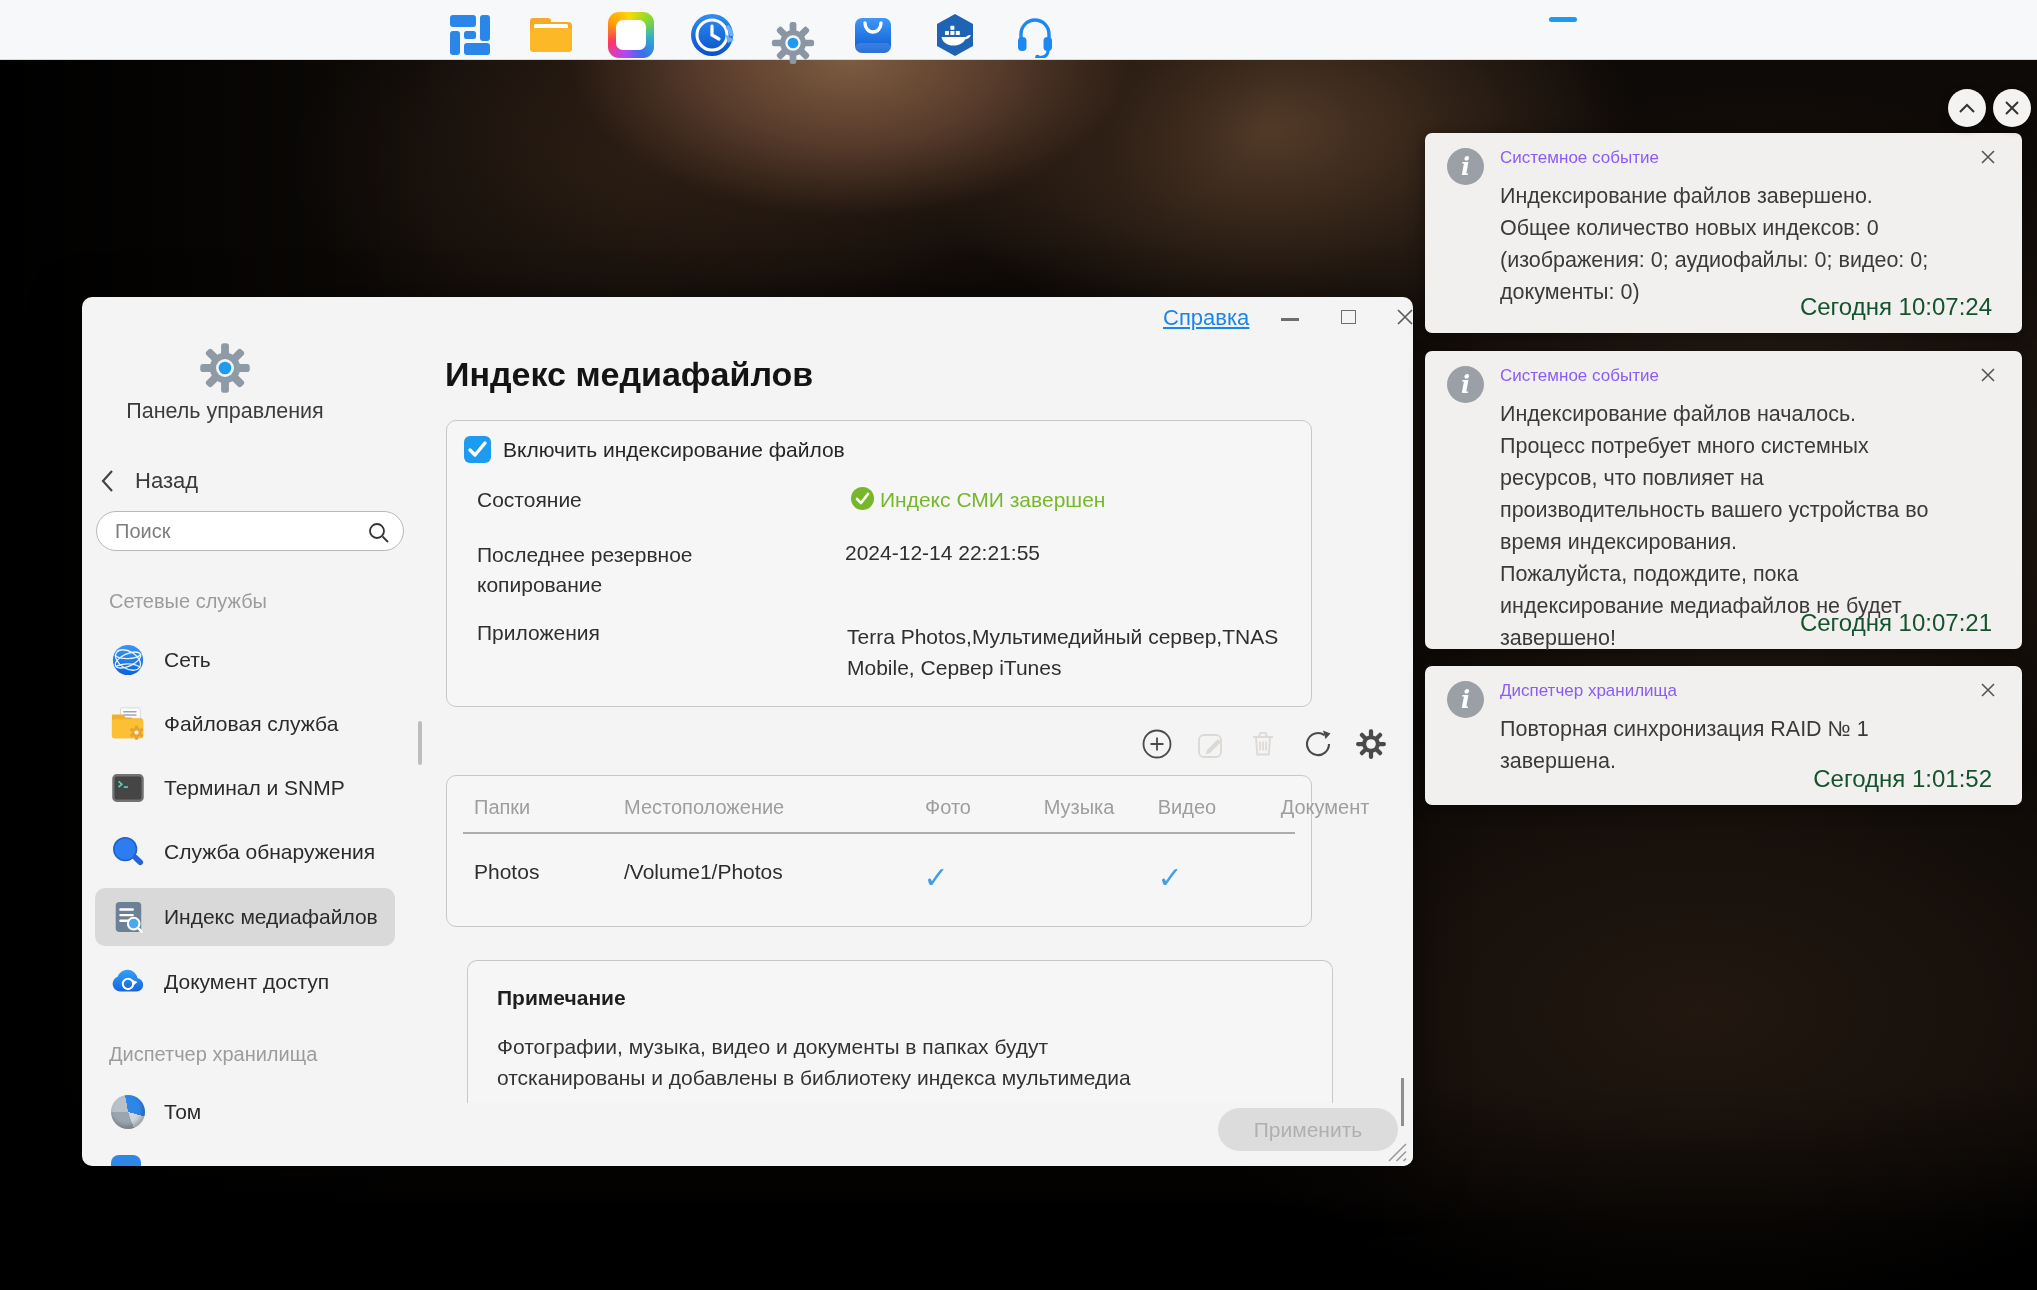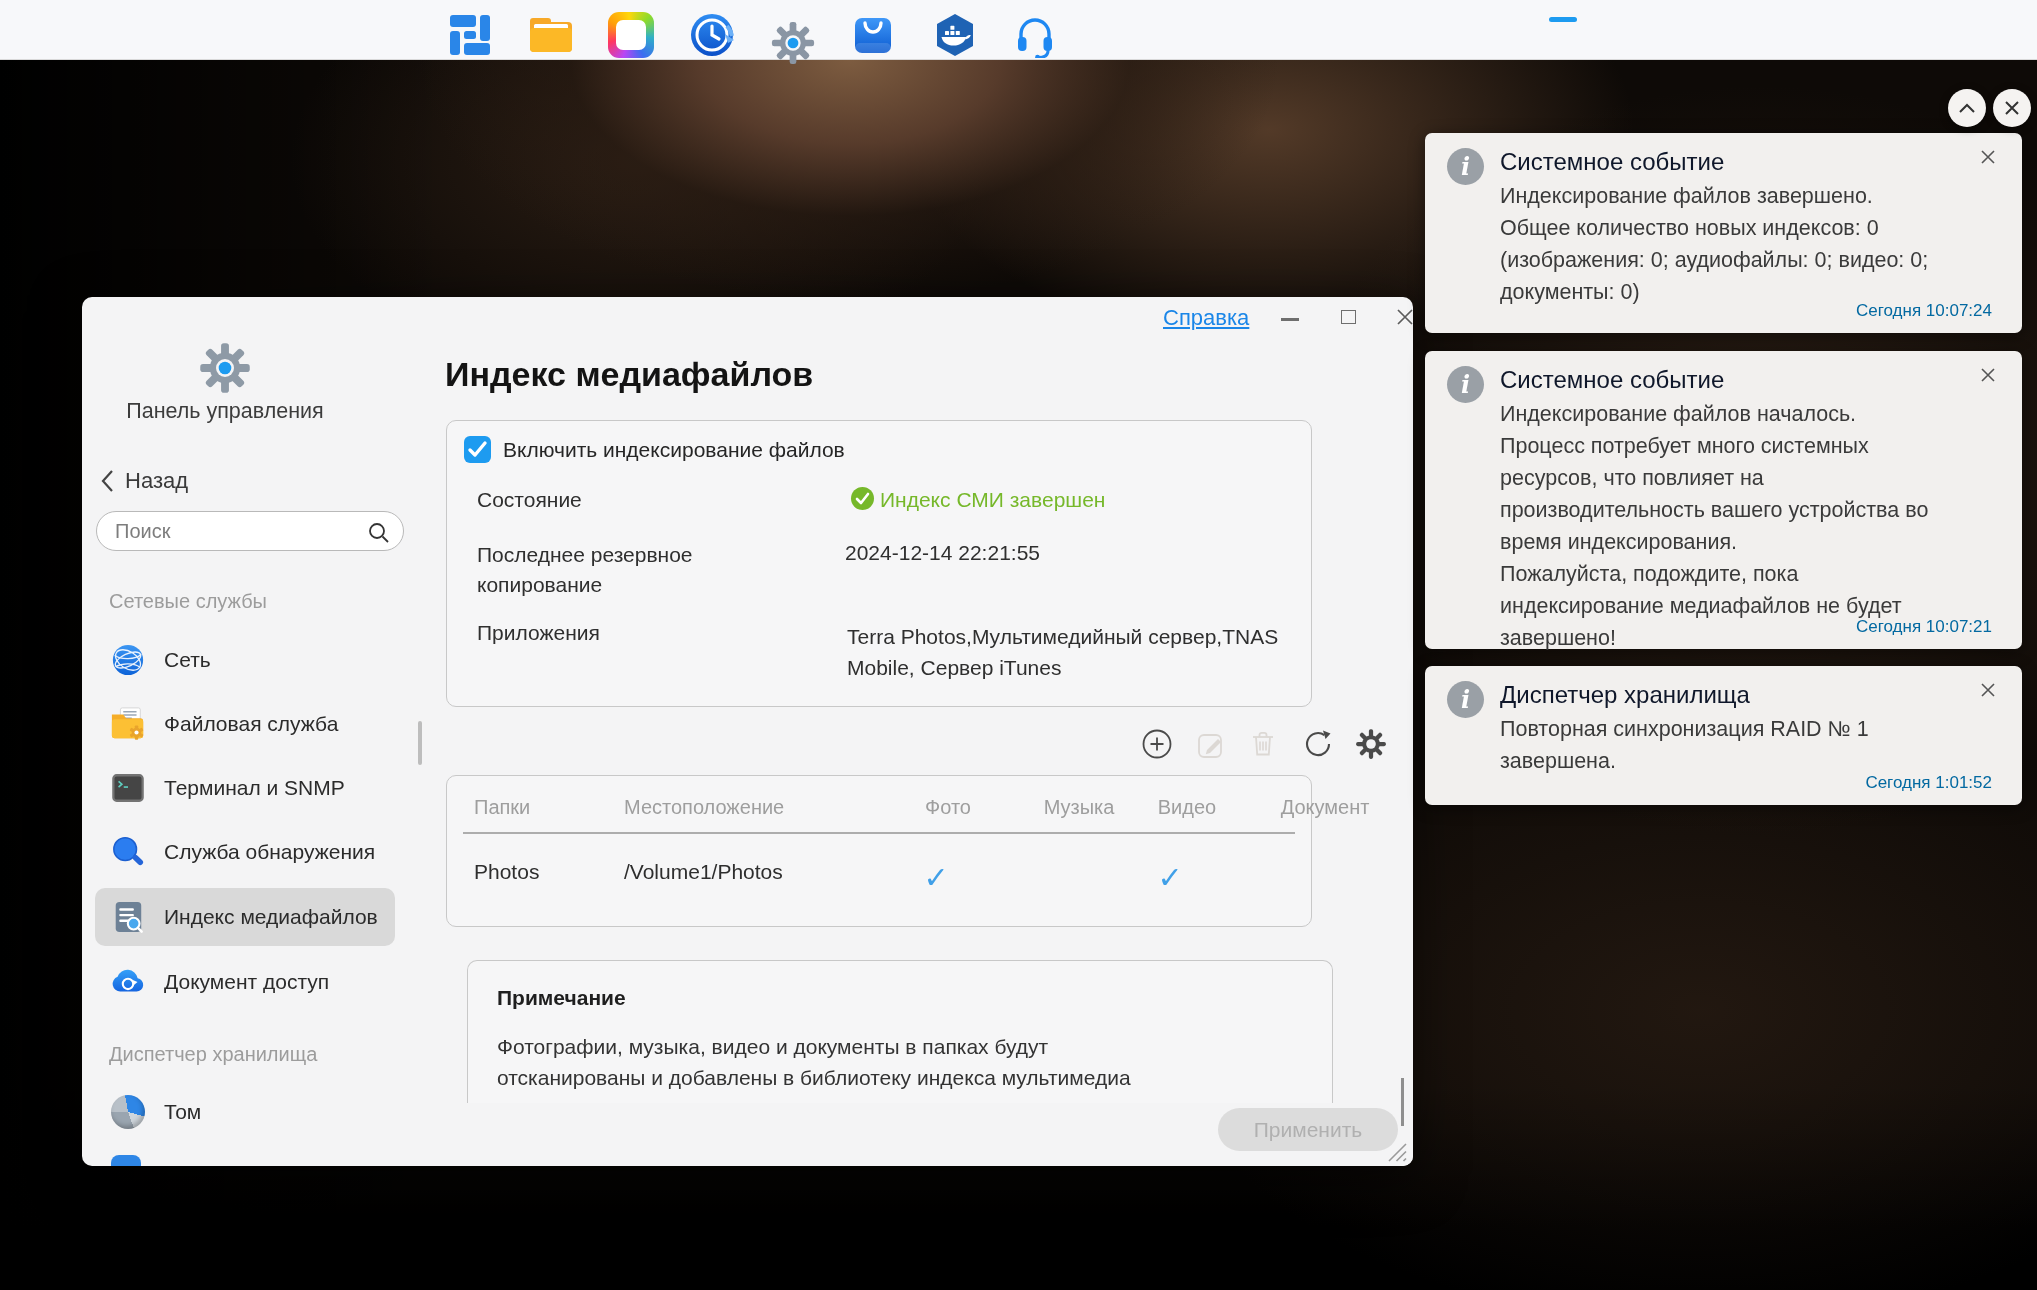--- a/index.html
+++ b/index.html
@@ -39,21 +39,21 @@
   .wc { position:absolute; cursor:pointer; }
   #win-min { left:1199px; top:21px; width:18px; height:2.5px; background:#6e6e6e; }
   #win-max { left:1259px; top:13px; width:15px; height:14px; border:1.6px solid #6e6e6e; background:transparent; }
   #win-close { left:1313px; top:10px; width:20px; height:20px; }
 
   
   #sidebar { position:absolute; left:0; top:0; width:342px; height:869px; }
   #cp-gear { position:absolute; left:116px; top:44px; width:54px; height:54px; }
   #cp-title { position:absolute; left:13px; top:102px; width:260px; text-align:center;
     font-size:21.5px; color:#3c3c3c; }
-  #back-row { position:absolute; left:18px; top:170px; height:28px; display:flex; align-items:center; gap:10px; cursor:pointer; }
+  #back-row { position:absolute; left:18px; top:170px; height:28px; display:flex; align-items:center; gap:20px; cursor:pointer; }
   #back-row span { font-size:22px; color:#3a3a3a; }
   #search-box { position:absolute; left:14px; top:214px; width:308px; height:40px; }
   #search-box input { width:100%; height:100%; border:1px solid #b9b9b9; border-radius:22px;
     background:#fff; font-size:20px; padding:0 46px 0 18px; color:#333; outline:none;
     font-family:"Liberation Sans","DejaVu Sans",sans-serif; }
   #search-box input::placeholder { color:#7d7d7d; }
   #search-box .mag { position:absolute; right:14px; top:11px; }
   .side-section { position:absolute; left:27px; font-size:20px; color:#9c9c9c; }
   .side-item { position:absolute; left:13px; width:300px; height:58px; border-radius:10px;
     display:flex; align-items:center; gap:18px; padding-left:15px; cursor:pointer; }
@@ -105,24 +105,24 @@
 
   
   .circle-btn { position:absolute; width:38px; height:38px; border-radius:50%;
     background:#f5f3f1; box-shadow:0 2px 8px rgba(0,0,0,.4); display:flex;
     align-items:center; justify-content:center; cursor:pointer; z-index:60; }
   .notif-card { position:absolute; left:1425px; width:597px; background:#f2f0ee;
     border-radius:7px; box-shadow:0 3px 16px rgba(0,0,0,.45); z-index:55; }
   .info-ic { position:absolute; left:22px; top:15px; width:37px; height:37px; border-radius:50%;
     background:#9aa0a6; color:#fff; display:flex; align-items:center; justify-content:center;
     font-family:"DejaVu Serif",serif; font-style:italic; font-size:24px; font-weight:700; }
-  .nc-title { position:absolute; left:75px; top:15px; font-size:24px; color:#0f172a; }
+  .nc-title { position:absolute; left:75px; top:15px; font-size:17px; color:#8b5cf6; }
   .nc-body { position:absolute; left:75px; top:47px; width:445px; font-size:21.5px;
     line-height:32px; color:#3a3a3a; white-space:pre-wrap; }
-  .nc-time { position:absolute; right:30px; bottom:12px; font-size:17px; color:#0369a1; }
+  .nc-time { position:absolute; right:30px; bottom:12px; font-size:24px; color:#14532d; }
   .nc-close { position:absolute; right:24px; top:14px; width:20px; height:20px; cursor:pointer; }
 </style>
 </head>
 <body>
 
 <div id="screen">
   <div id="wallpaper"></div>
 
   <div id="taskbar">
 

